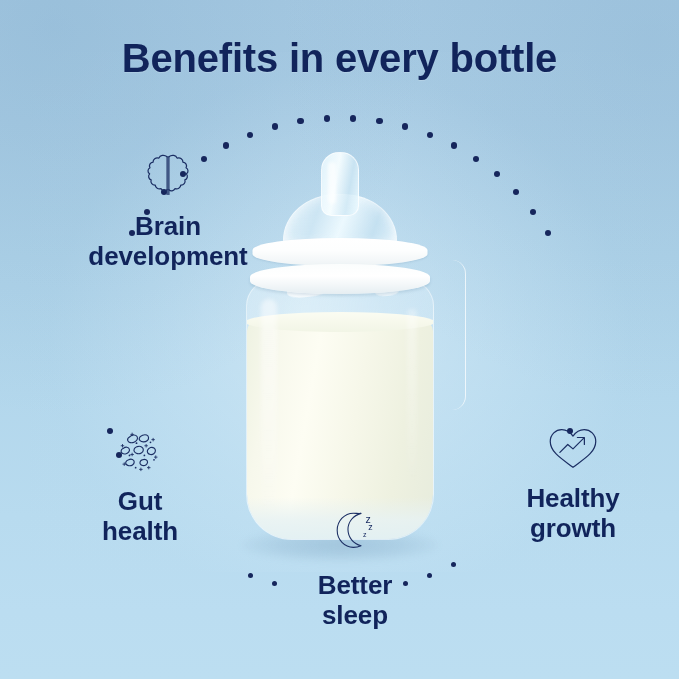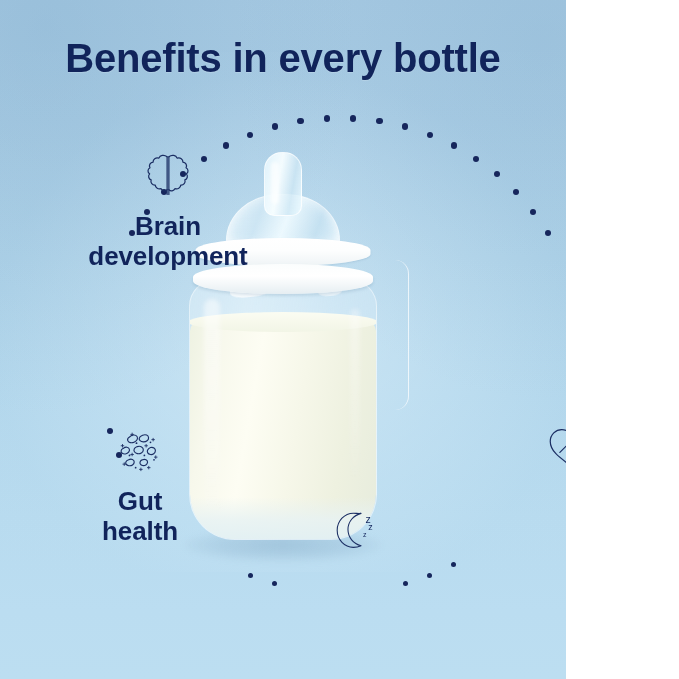--- a/index.html
+++ b/index.html
@@ -2,21 +2,21 @@
 <html><head>
 <meta charset="utf-8">
 <style>
   html, body {
     margin: 0;
     padding: 0;
     background: #ffffff;
   }
   #infographic {
     position: relative;
-    width: 566px;
+    width: 679px;
     height: 679px;
     overflow: hidden;
     font-family: "Liberation Sans", sans-serif;
     background: linear-gradient(180deg,
         #a6c9e2 0%,
         #a9cce4 18%,
         #aed2e8 38%,
         #b3d7ec 58%,
         #b8dbef 76%,
         #bbddf1 90%,
@@ -405,31 +405,35 @@
 
 
   <div class="benefit" id="benefit-growth">
     <span class="icon">
       <svg viewBox="0 0 64 64" width="56" height="56" fill="none" stroke="#1b2e63" stroke-width="1.4" stroke-linecap="round" stroke-linejoin="round">
         <path d="M32 54C20 45 6 37 6 24.5 6 16.5 12.4 11 19.2 11c5.2 0 9.6 2.8 12.8 7.4C35.2 13.8 39.6 11 44.8 11 51.6 11 58 16.5 58 24.5 58 37 44 45 32 54Z"></path>
         <polyline points="17,37 26,28 32,33 44,21"></polyline>
         <polyline points="37,20 45,20 45,28"></polyline>
       </svg>
     </span>
+    <span class="label">Healthy
+growth</span>
   </div>
 
   <div class="benefit" id="benefit-sleep">
     <span class="icon">
       <svg viewBox="0 0 64 64" width="56" height="56" fill="none" stroke="#1b2e63" stroke-width="1.4" stroke-linecap="round" stroke-linejoin="round">
         <path d="M34 12c-10 2.5-17 11-17 21s7 18.5 17 21c-3 1.4-6.4 2.2-10 2.2C12.6 56.2 3 46.4 3 34S12.6 11.8 24 11.8c3.6 0 7 .8 10 .2Z" transform="translate(9,-1) scale(0.88)"></path>
         <text x="44" y="20" font-family="Liberation Sans, sans-serif" font-size="12" fill="#1b2e63" stroke="none">z</text>
         <text x="47" y="29" font-family="Liberation Sans, sans-serif" font-size="10" fill="#1b2e63" stroke="none">z</text>
         <text x="41" y="36" font-family="Liberation Sans, sans-serif" font-size="8" fill="#1b2e63" stroke="none">z</text>
       </svg>
     </span>
+    <span class="label">Better
+sleep</span>
   </div>
 
   <div class="benefit" id="benefit-gut">
     <span class="icon">
       <svg viewBox="0 0 64 64" width="56" height="56" fill="none" stroke="#1b2e63" stroke-width="1.3" stroke-linecap="round" stroke-linejoin="round">
         <path d="M20 16c3-3 7-3 8.6-.6 1.6 2.4-.4 5.4-3.4 6.6-3 1.2-6.4.4-7.2-1.8-.8-2.2.6-3.4 2-4.2Z"></path>
         <path d="M35 14c3.4-1.4 6.6 0 6.8 2.8.2 2.8-2.8 5-6 4.8-3.2-.2-5.2-2.2-4.6-4.4.6-2.2 2.4-2.6 3.8-3.2Z"></path>
         <path d="M13 29c2.6-2.2 6-1.6 6.8.8.8 2.4-1.4 5.2-4.4 5.6-3 .4-5.2-1.2-5-3.4.2-2.2 1.4-2.4 2.6-3Z"></path>
         <path d="M29 27c3.6-1.2 7 .8 6.8 3.8-.2 3-3.6 5-6.8 4.2-3.2-.8-4.6-3.2-3.6-5.4 1-2.2 2.6-2.2 3.6-2.6Z"></path>
         <path d="M44 28c3-.8 5.8 1 5.6 3.8-.2 2.8-3 4.8-5.8 4.2-2.8-.6-4-2.8-3.2-4.8.8-2 2.2-2.8 3.4-3.2Z"></path>

